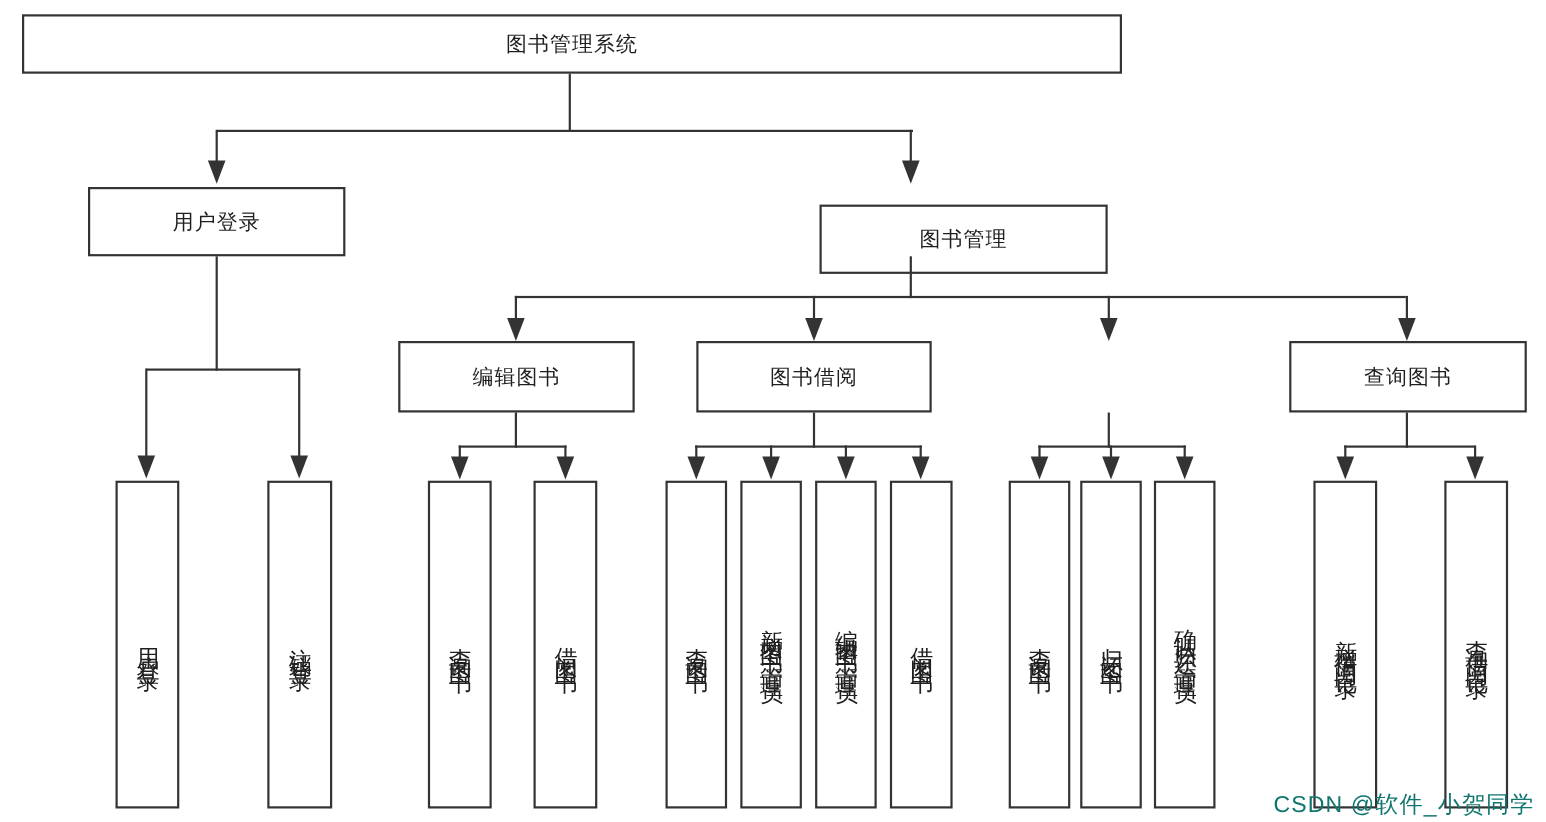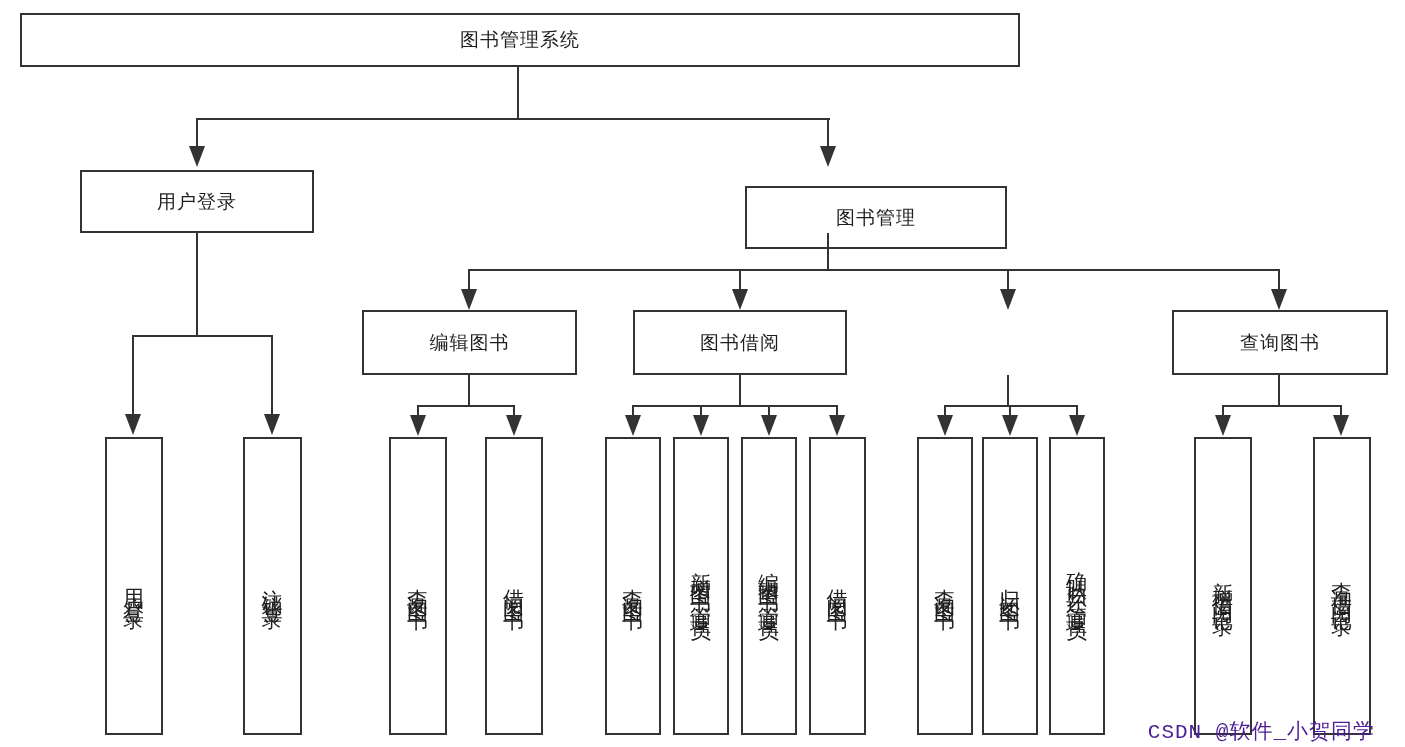--- a/index.html
+++ b/index.html
@@ -36,27 +36,26 @@
   .vline { width: 2px; }
   .arrow {
     position: absolute;
     width: 0; height: 0;
     border-left: 8px solid transparent;
     border-right: 8px solid transparent;
     border-top: 21px solid #333333;
   }
   #watermark {
     position: absolute;
-    right: 30px;
+    right: 10px;
     bottom: 2px;
     font-size: 21px;
-    color: #4c1d95;
+    color: #0f766e;
     letter-spacing: 1px;
     pointer-events: none;
-    font-family: Liberation Mono, monospace;
   }
 </style>
 </head>
 <body>
 
 <div id="canvas">
 
   <div class="box h-label" style="left:20px; top:13px; width:1000px; height:54px;text-align:center;">
     <span>图书管理系统</span>
   </div>

